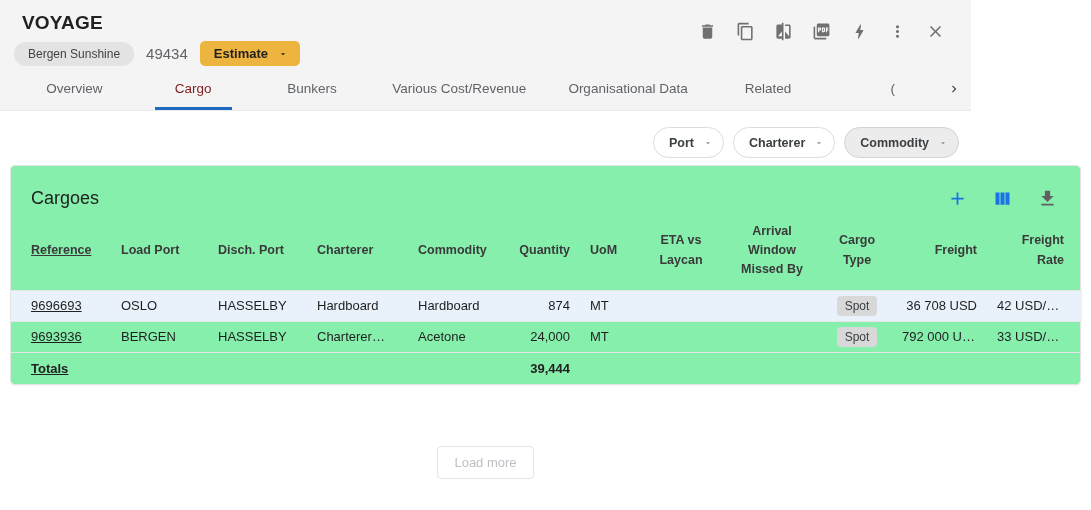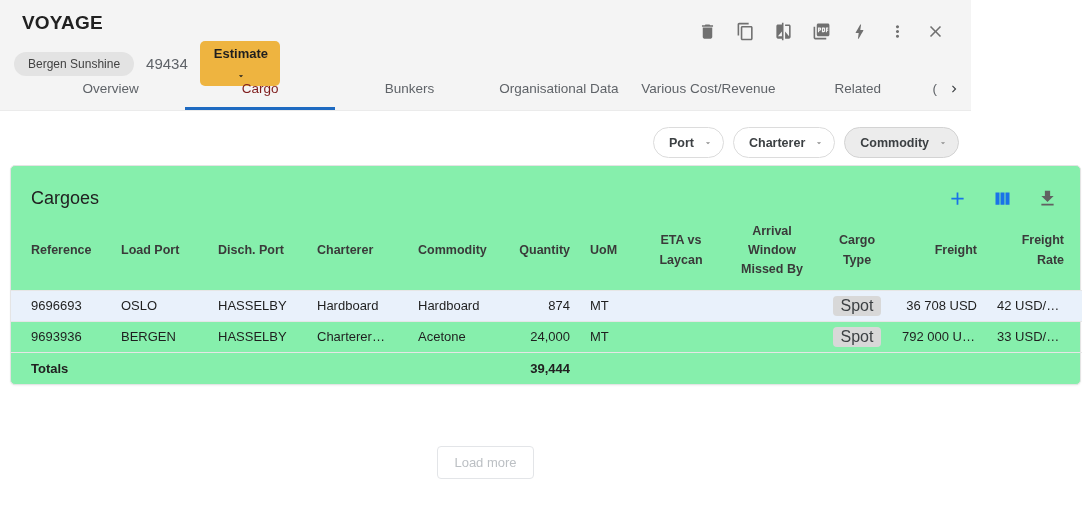--- a/index.html
+++ b/index.html
@@ -6,29 +6,29 @@
   html,body { width:1091px; height:510px; }
   body { font-family:"Liberation Sans", sans-serif; background:#ffffff; overflow:hidden; }
   .page { position:relative; width:971px; height:510px; background:#ffffff; }
 
   
   .hdr { position:relative; width:100%; height:111px; background:#f4f4f4; border-bottom:1px solid #ebebeb; }
   .hdr-title { position:absolute; left:22px; top:12px; font-size:19px; font-weight:700; color:#212121; letter-spacing:.2px; }
   .hdr-sub { position:absolute; left:14px; top:41px; display:flex; align-items:center; gap:12px; }
   .vessel-chip { background:#e3e3e3; border-radius:13px; padding:5px 14px; font-size:12px; color:#424242; }
   .voyage-no { font-size:15px; color:#5f6368; }
-  .estimate-btn { display:flex; align-items:center; gap:10px; background:#eeb440; border:none; border-radius:5px; padding:5px 12px 5px 14px; font-family:inherit; font-size:13px; font-weight:700; color:#1f1f1f; cursor:pointer;flex-direction:column; }
+  .estimate-btn { display:flex; align-items:center; gap:10px; background:#eeb440; border:none; border-radius:5px; padding:5px 12px 5px 14px; font-family:inherit; font-size:13px; font-weight:700; color:#1f1f1f; cursor:pointer; }
   .estimate-btn svg { fill:#1f1f1f; }
 
   .hdr-tools { position:absolute; right:26px; top:22px; display:flex; align-items:center; gap:19px; color:#707070; }
   .tool-btn { background:none; border:none; padding:0; color:#707070; cursor:pointer; display:flex; }
   .tool-btn svg { width:19px; height:19px; fill:currentColor; }
 
   
-  .tabbar { position:absolute; left:0; bottom:0; width:100%; display:flex; align-items:flex-end; padding-left:36px; }
+  .tabbar { position:absolute; left:0; bottom:0; width:100%; display:flex; align-items:flex-end; padding-left:36px;gap:42px; }
   .tab { width:160px; text-align:center; font-size:13.5px; color:#5f6368; padding:13px 0 14px 0; cursor:pointer; position:relative; white-space:nowrap; }
   .tab.active { color:#7f1d1d; font-weight:400; }
   .tab.active::after { content:""; position:absolute; left:0; right:0; bottom:0; height:3px; background:#1e6ac1; }
   .tab-spacer { flex:1; }
   .tab-partial { font-size:13.5px; color:#5f6368; padding:13px 6px 14px 0; }
   .tab-scroll { background:none; border:none; padding:13px 10px 14px 4px; color:#3c4043; cursor:pointer; display:flex; align-items:center; }
   .tab-scroll svg { width:14px; height:14px; fill:currentColor; }
 
   
   .filters { position:absolute; right:12px; top:127px; display:flex; gap:9px; }
@@ -43,27 +43,27 @@
   .card-tools { display:flex; align-items:center; gap:24px; }
   .icon-btn { background:none; border:none; padding:0; cursor:pointer; display:flex; }
   .icon-btn.blue { color:#1a73e8; }
   .icon-btn.grey { color:#616161; }
   .icon-btn svg { width:21px; height:21px; fill:currentColor; }
 
   
   table { width:100%; border-collapse:collapse; table-layout:fixed; font-size:13px; }
   th { font-size:12.5px; font-weight:700; color:#3a3a3a; height:78px; vertical-align:middle; line-height:1.55; padding:0 10px; }
   td { height:31px; padding:0 10px; color:#1f1f1f; white-space:nowrap; overflow:hidden; text-overflow:ellipsis; border-top:1px solid #e6e6e6; }
-  th:first-child, td:first-child { padding-left:20px; }
+  th:first-child, td:first-child { padding-left:20px;text-decoration:underline; }
   th:last-child, td:last-child { padding-right:18px; }
   .al { text-align:left; } .ar { text-align:right; } .ac { text-align:center; }
   tr.selected td { background:#e9f1fb; }
   tbody tr { cursor:pointer; }
   .totals td { font-weight:700; height:32px; color:#212121; }
-  .spot-chip { display:inline-block; background:#d8d8d8; color:#3c4043; border-radius:4px; padding:2px 8px; font-size:16px; line-height:16px; }
+  .spot-chip { display:inline-block; background:#d8d8d8; color:#3c4043; border-radius:4px; padding:2px 8px; font-size:12px; line-height:16px; }
 
   
   .load-more-wrap { position:absolute; top:446px; left:0; width:100%; text-align:center; }
   .load-more { background:#ffffff; border:1px solid #e3e5e8; border-radius:4px; padding:8px 16px; font-family:inherit; font-size:13px; color:#bcc0c4; cursor:pointer; }
 </style>
 </head>
 <body>
 
 <div class="page">
 
@@ -116,22 +116,22 @@
         <svg viewBox="0 0 24 24">
             <path d="M19 6.41L17.59 5 12 10.59 6.41 5 5 6.41 10.59 12 5 17.59 6.41 19 12 13.41 17.59 19 19 17.59 13.41 12z"></path>
           </svg>
       </button>
     </div>
 
     <div class="tabbar">
       <div class="tab">Overview</div>
       <div class="tab active">Cargo</div>
       <div class="tab">Bunkers</div>
+      <div class="tab">Various Cost/Revenue</div>
       <div class="tab">Organisational Data</div>
-      <div class="tab">Various Cost/Revenue</div>
       <div class="tab">Related</div>
       <div class="tab-spacer"></div>
       <span class="tab-partial">(</span>
       <button class="tab-scroll">
         <svg viewBox="0 0 24 24">
             <path d="M8.59 16.59L13.17 12 8.59 7.41 10 6l6 6-6 6-1.41-1.41z"></path>
           </svg>
       </button>
     </div>
   </div>

